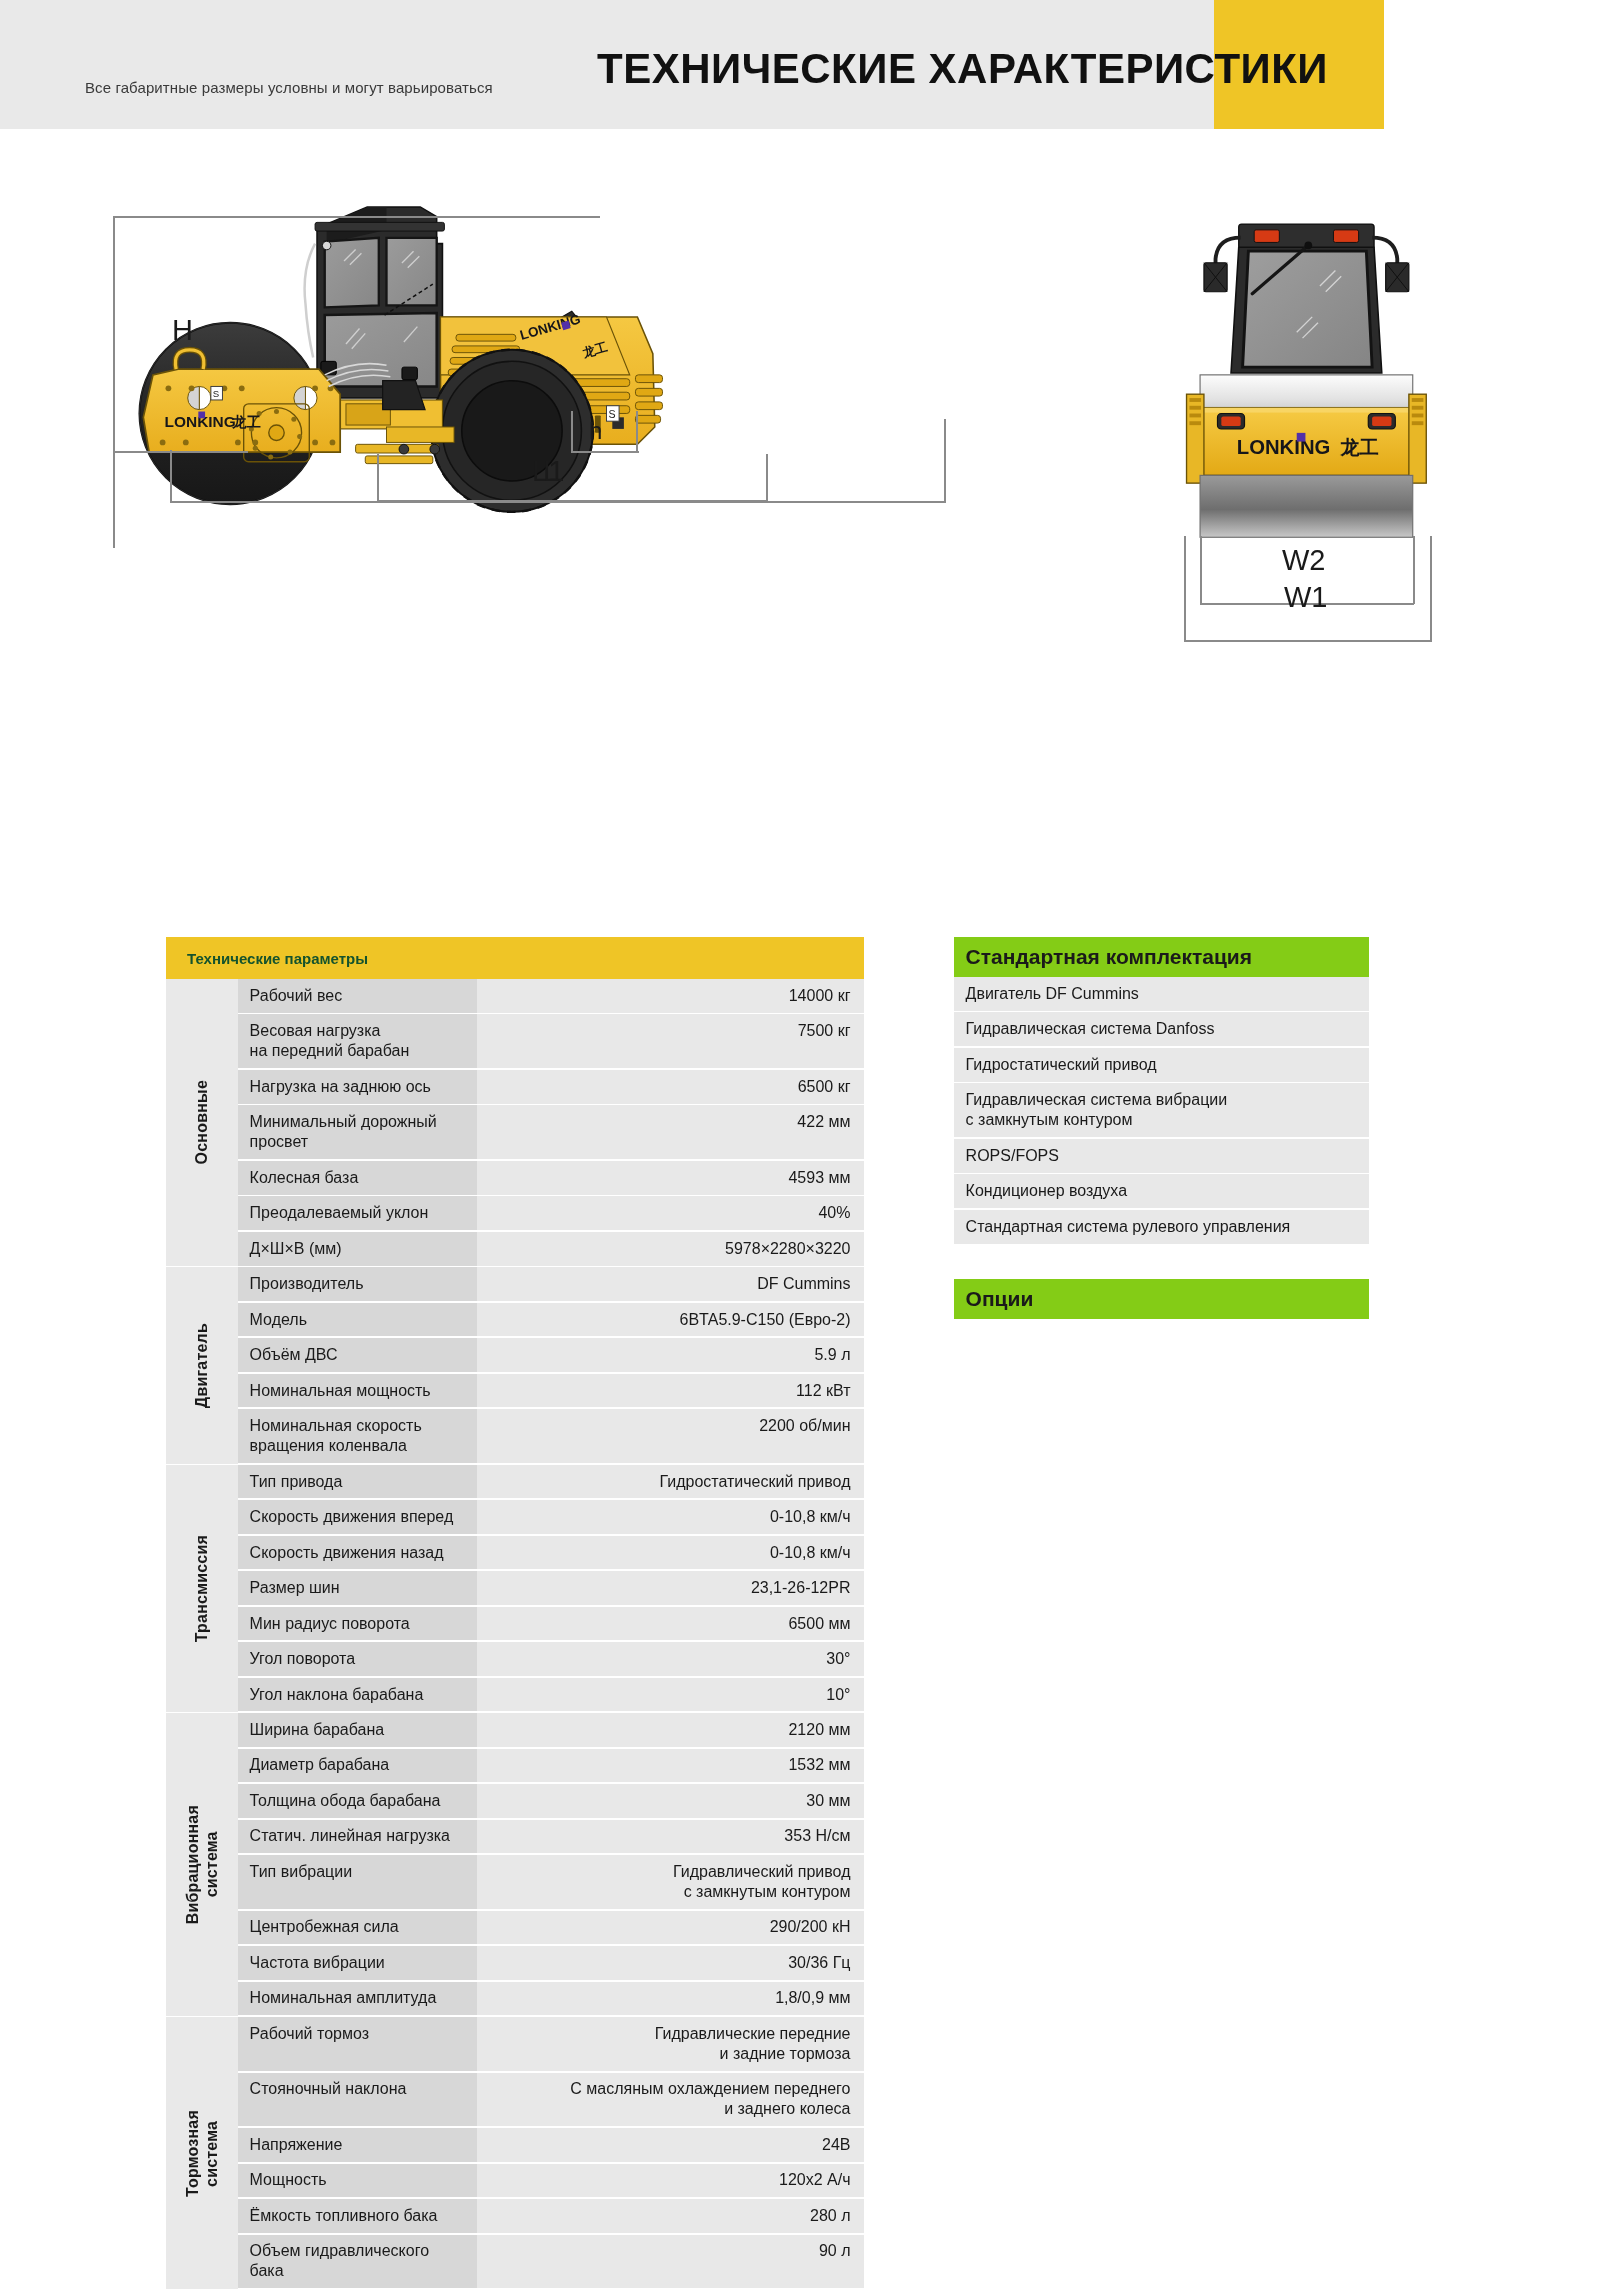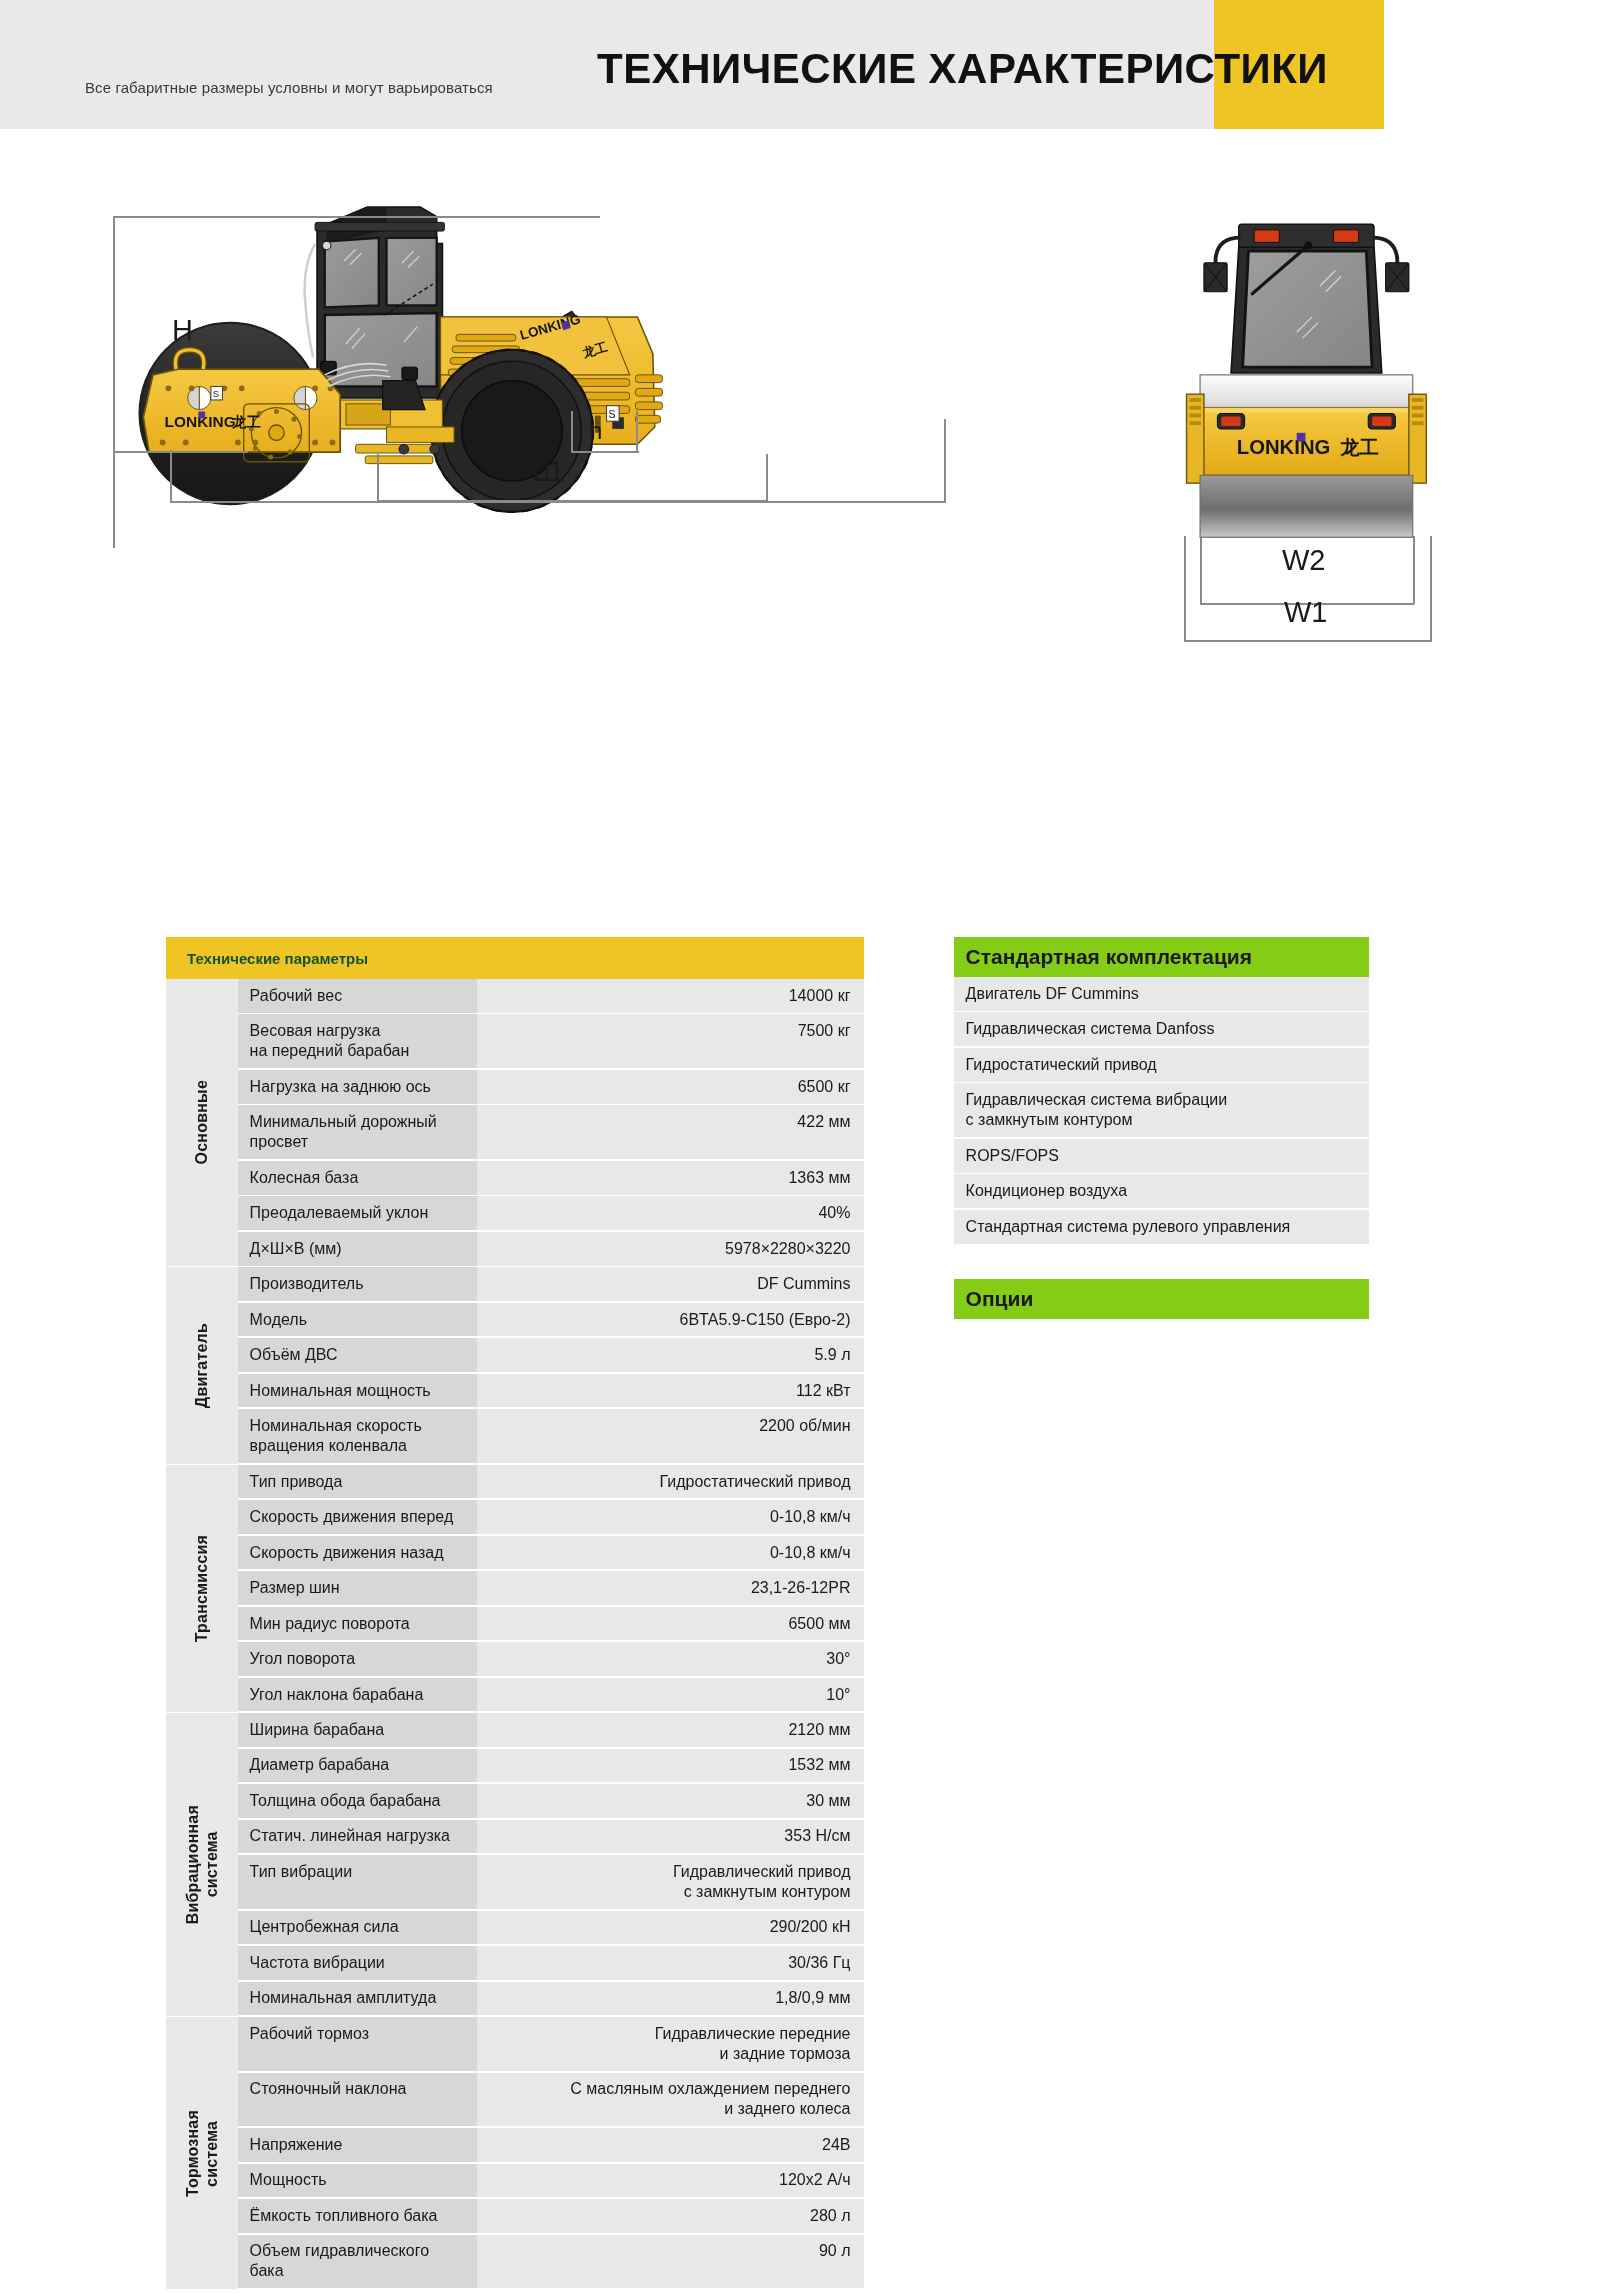--- a/index.html
+++ b/index.html
@@ -352,21 +352,21 @@
   </svg>
 
   <div class="dimline" style="left:1200px;top:407px;width:1.5px;height:68px;"></div>
   <div class="dimline" style="left:1413px;top:407px;width:1.5px;height:68px;"></div>
   <div class="dimline" style="left:1200px;top:474px;width:214px;height:1.5px;"></div>
   <div class="dimlabel" style="left:1282px;top:415px;">W2</div>
 
   <div class="dimline" style="left:1184px;top:407px;width:1.5px;height:104px;"></div>
   <div class="dimline" style="left:1430px;top:407px;width:1.5px;height:104px;"></div>
   <div class="dimline" style="left:1184px;top:511px;width:248px;height:1.5px;"></div>
-  <div class="dimlabel" style="left:1284px;top:467px;text-align:right;">W1</div>
+  <div class="dimlabel" style="left:1284px;top:452px;text-align:right;">W1</div>
 </div>
 
 <div class="spec-panel">
   <div class="panel-head">Технические параметры</div>
   <div id="spec-body">
       <div class="rail-group">
         <div class="rail">
           <div class="rail-text">
             <div>Основные</div>
           </div>
@@ -404,21 +404,21 @@
             </div>
             <div class="v">
               <div>422 мм</div>
             </div>
           </div>
           <div class="row">
             <div class="k">
               <div>Колесная база</div>
             </div>
             <div class="v">
-              <div>1363 мм</div>
+              <div>4593 мм</div>
             </div>
           </div>
           <div class="row">
             <div class="k">
               <div>Преодалеваемый уклон</div>
             </div>
             <div class="v">
               <div>40%</div>
             </div>
           </div>

